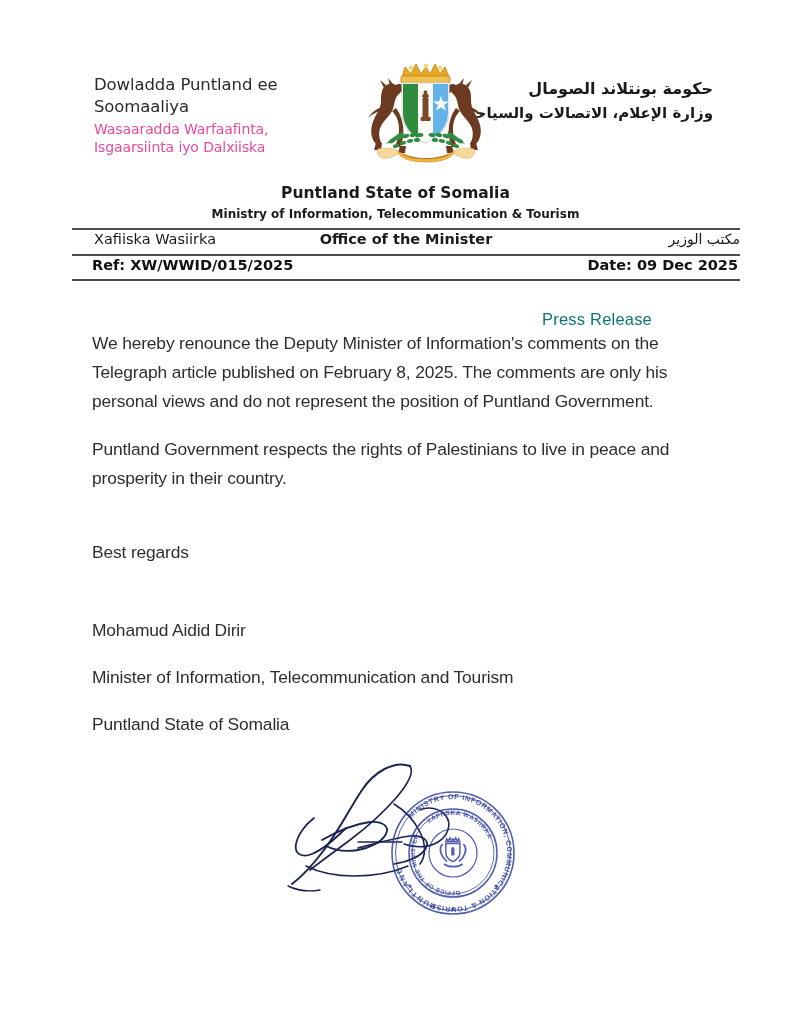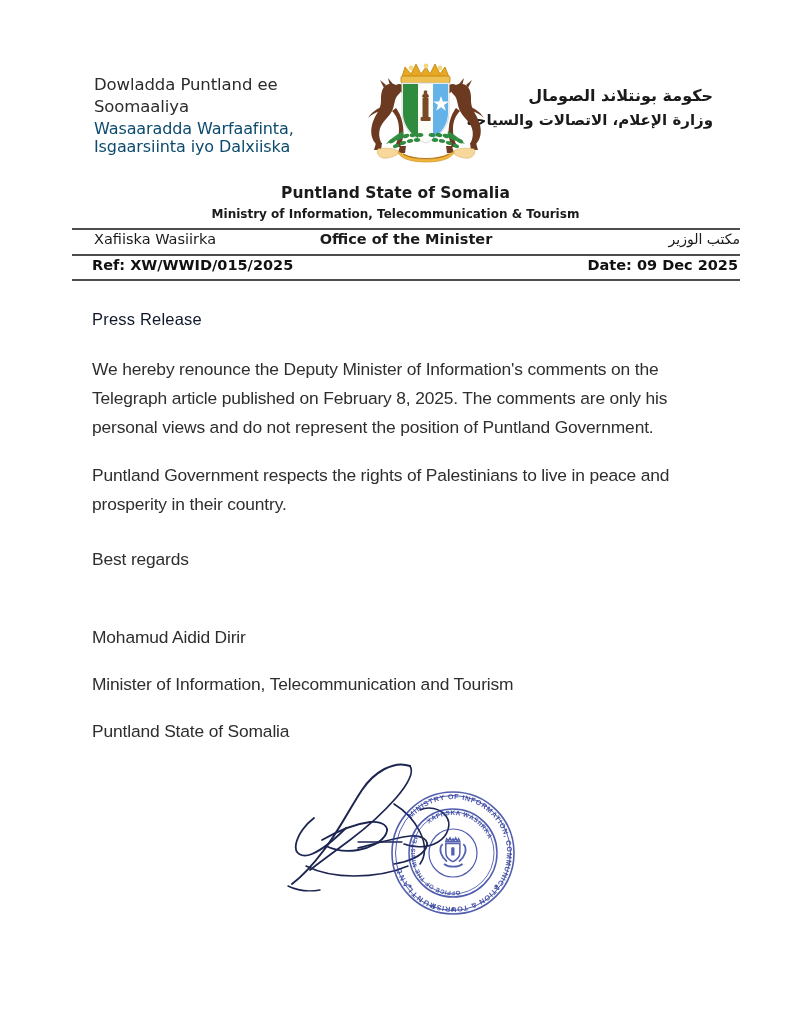--- a/index.html
+++ b/index.html
@@ -40,42 +40,41 @@
   }
   .lh-left .l1 {
     font-family: "DejaVu Sans", sans-serif;
     font-size: 16.5px;
     line-height: 22px;
     color: #2b2b2b;
     letter-spacing: -0.1px;
   }
   .lh-left .l2 {
     font-family: "DejaVu Sans", sans-serif;
-    font-size: 16px;
+    font-size: 14px;
     line-height: 18px;
-    color: #0c4a6e;
+    color: #ec4899;
     margin-top: 2px;
     letter-spacing: -0.1px;
   }
 
   .lh-right {
     position: absolute;
     right: 78px;
     top: 18px;
     width: 260px;
     text-align: right;
     direction: rtl;
   }
   .lh-right .a1 {
     font-family: "DejaVu Sans", sans-serif;
     font-size: 16px;
     line-height: 25px;
     font-weight: bold;
     color: #1a1a1a;
-    margin-top: 7px;
   }
   .lh-right .a2 {
     font-family: "DejaVu Sans", sans-serif;
     font-size: 15px;
     line-height: 24px;
     font-weight: bold;
     color: #1a1a1a;
   }
 
   
@@ -186,42 +185,41 @@
   }
 
   
   .body-wrap {
     position: absolute;
     left: 92px;
     top: 310px;
     width: 640px;
   }
   .press-title {
-    text-align: left;
+    text-align: right;
     font-family: "Liberation Sans", sans-serif;
     font-size: 16.5px;
-    color: #0f172a;
+    color: #0f766e;
     letter-spacing: 0.2px;
-    margin-bottom: 26px;
     padding-right: 80px;
   }
   .para {
     font-family: "Liberation Sans", sans-serif;
     font-size: 17.4px;
     line-height: 29px;
     color: #2e2e2e;
     margin: 0 0 19px 0;
     letter-spacing: -0.15px;
   }
   .regards {
     font-family: "Liberation Sans", sans-serif;
     font-size: 17.4px;
     line-height: 29px;
     color: #2e2e2e;
-    margin-top: 26px;
+    margin-top: 45px;
     letter-spacing: -0.15px;
   }
   .signer {
     margin-top: 49px;
   }
   .signer .sline {
     font-family: "Liberation Sans", sans-serif;
     font-size: 17.4px;
     line-height: 29px;
     color: #2e2e2e;

